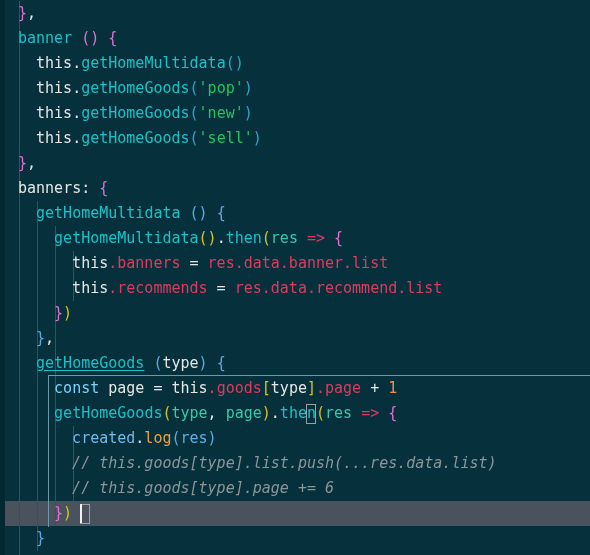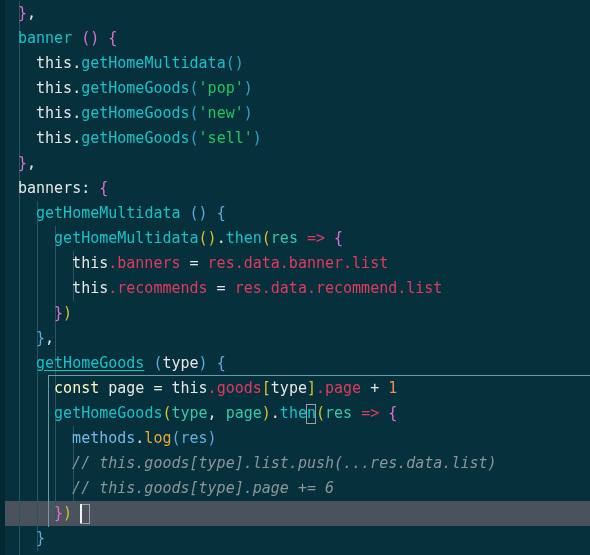--- a/index.html
+++ b/index.html
@@ -84,21 +84,21 @@
   }
   
   .caret {
     position: absolute;
     width: 2px;
     background: #f2f2f2;
     z-index: 5;
   }
   
   .t-plain   { color: #e6e6e6; }
-  .t-kw      { color: #fef9c3; }           
+  .t-kw      { color: #7dd3fc; }           
   .t-fn      { color: #19c1c8; }
   .t-prop    { color: #e03a5f; }           
   .t-str     { color: #22c55e; }           
   .t-num     { color: #f08d49; }
   .t-paren-pink   { color: #e06fd0; }
   .t-paren-yellow { color: #d6c227; }
   .t-paren-blue   { color: #5fa8e0; }
   .t-paren-cyan   { color: #2ea3c4; }
   .t-brace-pink   { color: #e06fd0; }
   .t-brace-blue   { color: #5fa8e0; }
@@ -141,21 +141,21 @@
       <div class="line" style="top: 176px; padding-left: 18px;"><span class="txt t-plain">banners</span><span class="txt t-plain">:</span><span class="txt t-plain"> </span><span class="txt t-brace-pink">{</span></div>
       <div class="line" style="top: 201px; padding-left: 36.04px;"><span class="txt t-fn">getHomeMultidata</span><span class="txt t-plain"> </span><span class="txt t-paren-blue">(</span><span class="txt t-paren-blue">)</span><span class="txt t-plain"> </span><span class="txt t-brace-blue">{</span></div>
       <div class="line" style="top: 226px; padding-left: 54.08px;"><span class="txt t-fn">getHomeMultidata</span><span class="txt t-paren-yellow">(</span><span class="txt t-paren-yellow">)</span><span class="txt t-plain">.</span><span class="txt t-fn">then</span><span class="txt t-paren-yellow">(</span><span class="txt t-var">res</span><span class="txt t-plain"> </span><span class="txt t-arrow">=&gt;</span><span class="txt t-plain"> </span><span class="txt t-brace-pink">{</span></div>
       <div class="line" style="top: 251px; padding-left: 72.12px;"><span class="txt t-plain">this</span><span class="txt t-prop">.</span><span class="txt t-prop">banners</span><span class="txt t-plain"> = </span><span class="txt t-prop">res</span><span class="txt t-prop">.</span><span class="txt t-prop">data</span><span class="txt t-prop">.</span><span class="txt t-prop">banner</span><span class="txt t-prop">.</span><span class="txt t-prop">list</span></div>
       <div class="line" style="top: 276px; padding-left: 72.12px;"><span class="txt t-plain">this</span><span class="txt t-prop">.</span><span class="txt t-prop">recommends</span><span class="txt t-plain"> = </span><span class="txt t-prop">res</span><span class="txt t-prop">.</span><span class="txt t-prop">data</span><span class="txt t-prop">.</span><span class="txt t-prop">recommend</span><span class="txt t-prop">.</span><span class="txt t-prop">list</span></div>
       <div class="line" style="top: 301px; padding-left: 54.08px;"><span class="txt t-brace-pink">}</span><span class="txt t-paren-yellow">)</span></div>
       <div class="line" style="top: 326px; padding-left: 36.04px;"><span class="txt t-brace-blue">}</span><span class="txt t-plain">,</span></div>
       <div class="line" style="top: 351px; padding-left: 36.04px;"><span class="txt t-link">getHomeGoods</span><span class="txt t-plain"> </span><span class="txt t-paren-blue">(</span><span class="txt t-plain">type</span><span class="txt t-paren-blue">)</span><span class="txt t-plain"> </span><span class="txt t-brace-blue">{</span></div>
       <div class="line" style="top: 376px; padding-left: 54.08px;"><span class="txt t-kw">const</span><span class="txt t-plain"> </span><span class="txt t-plain">page</span><span class="txt t-plain"> = </span><span class="txt t-plain">this</span><span class="txt t-prop">.</span><span class="txt t-prop">goods</span><span class="txt t-paren-yellow">[</span><span class="txt t-plain">type</span><span class="txt t-paren-yellow">]</span><span class="txt t-prop">.</span><span class="txt t-prop">page</span><span class="txt t-plain"> + </span><span class="txt t-num">1</span></div>
       <div class="line" style="top: 401px; padding-left: 54.08px;"><span class="txt t-fn">getHomeGoods</span><span class="txt t-paren-yellow">(</span><span class="txt t-var">type</span><span class="txt t-plain">,</span><span class="txt t-plain"> </span><span class="txt t-var">page</span><span class="txt t-paren-yellow">)</span><span class="txt t-plain">.</span><span class="txt t-fn">then</span><span class="txt t-paren-yellow">(</span><span class="txt t-var">res</span><span class="txt t-plain"> </span><span class="txt t-arrow">=&gt;</span><span class="txt t-plain"> </span><span class="txt t-brace-pink">{</span></div>
-      <div class="line" style="top: 426px; padding-left: 72.12px;"><span class="txt t-console">methods</span><span class="txt t-plain">.</span><span class="txt t-log">log</span><span class="txt t-paren-blue">(</span><span class="txt t-res">res</span><span class="txt t-paren-blue">)</span></div>
+      <div class="line" style="top: 426px; padding-left: 72.12px;"><span class="txt t-console">created</span><span class="txt t-plain">.</span><span class="txt t-log">log</span><span class="txt t-paren-blue">(</span><span class="txt t-res">res</span><span class="txt t-paren-blue">)</span></div>
       <div class="line" style="top: 451px; padding-left: 72.12px;"><span class="txt t-comment">// this.goods[type].list.push(...res.data.list)</span></div>
       <div class="line" style="top: 476px; padding-left: 72.12px;"><span class="txt t-comment">// this.goods[type].page += 6</span></div>
       <div class="line" style="top: 501px; padding-left: 54.08px;"><span class="txt t-brace-pink">}</span><span class="txt t-paren-yellow">)</span></div>
       <div class="line" style="top: 526px; padding-left: 36.04px;"><span class="txt t-brace-blue">}</span></div>
       <div class="line" style="top: 551px; padding-left: 18px;"><span class="txt t-brace-pink">}</span></div>
     </div>
 
   <div id="bracket-layer">
       <div class="bracket-match" style="left: 305.64px; top: 404px; width: 8.02px; height: 18px; border-color: rgb(154, 160, 166);"></div>
       <div class="bracket-match" style="left: 80.14px; top: 504px; width: 8.02px; height: 18px; border-color: rgb(154, 160, 166);"></div>

